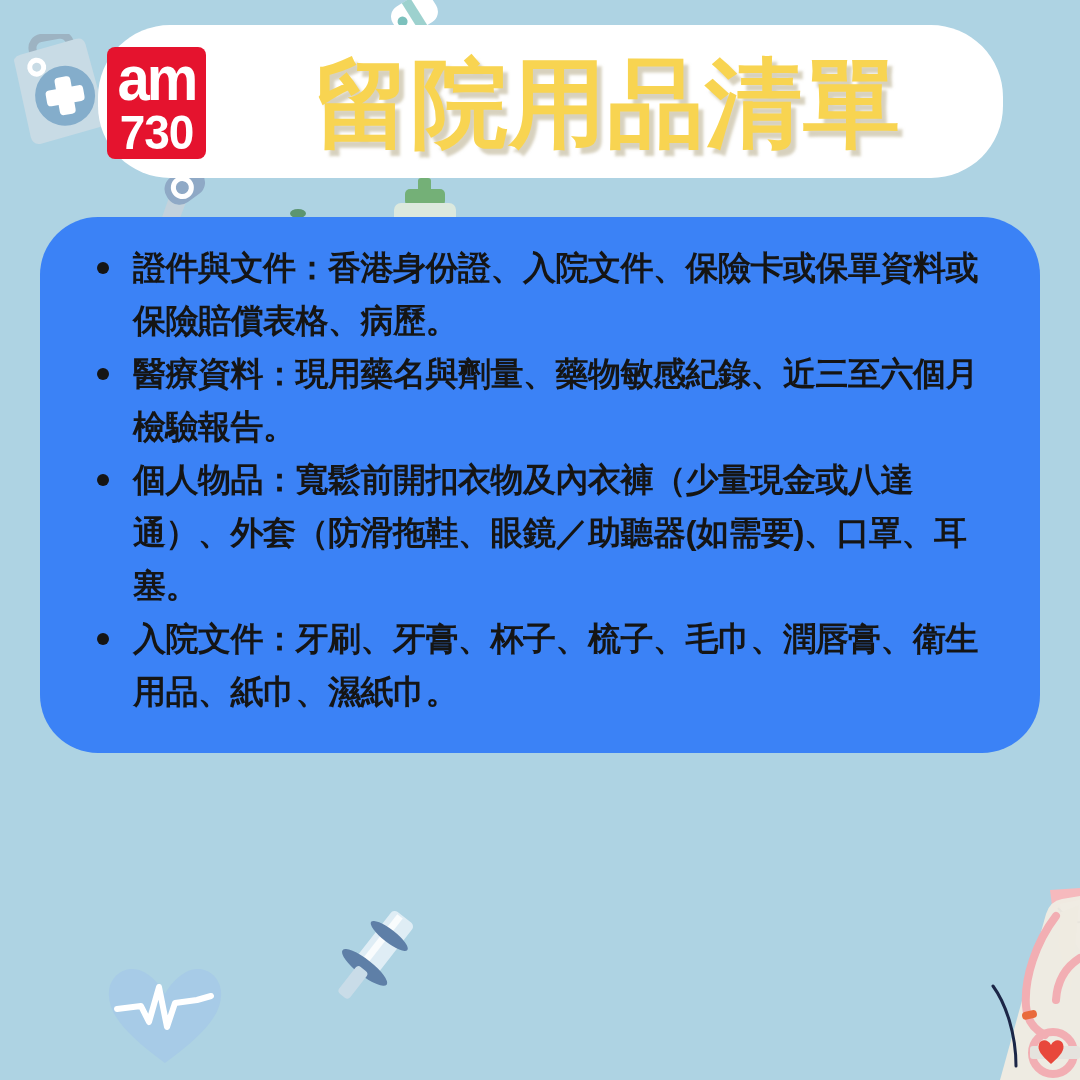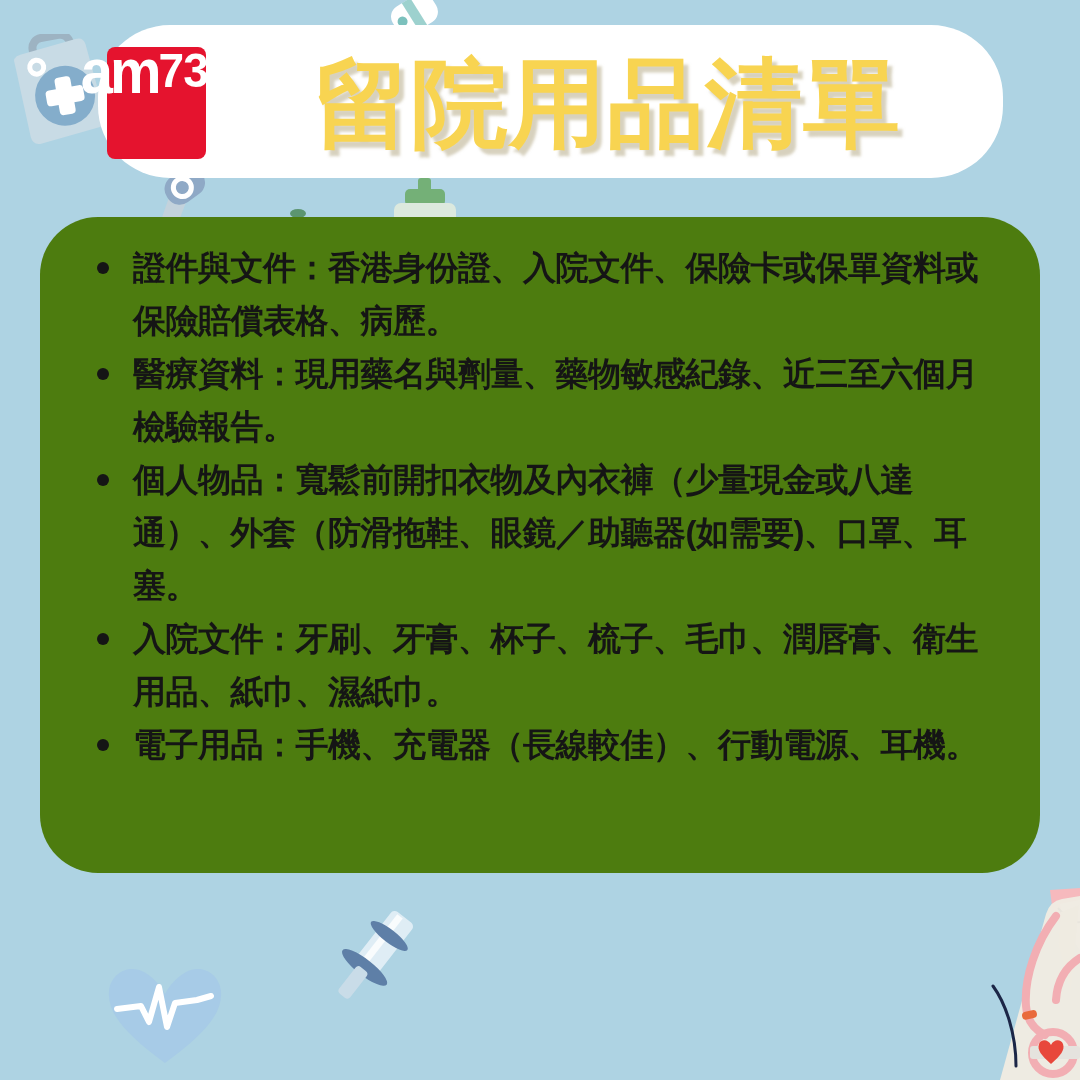--- a/index.html
+++ b/index.html
@@ -7,30 +7,30 @@
   .canvas{position:relative;width:1080px;height:1080px;background:#AED3E3;overflow:hidden;}
 
   
   .deco{position:absolute;z-index:1;}
 
   
   .header-card{position:absolute;left:98px;top:25px;width:905px;height:153px;
     background:#FFFFFF;border-radius:72px;z-index:2;}
   .logo{position:absolute;left:9px;top:22px;width:99px;height:112px;background:#E5132E;
     border-radius:8px;color:#FFFFFF;text-align:center;z-index:3;
-    display:flex;flex-direction:row;justify-content:center;line-height:1;}
+    display:flex;flex-direction:column;justify-content:center;line-height:1;}
   .logo-am{font-weight:bold;font-size:58px;letter-spacing:-3px;transform:scaleY(1.08);margin-top:-2px;}
   .logo-730{font-weight:bold;font-size:46px;letter-spacing:-1px;margin-top:2px;transform:scaleY(1.05);}
   .title{position:absolute;left:215px;top:30px;width:720px;margin:0;
     font-size:97px;line-height:1;font-weight:bold;color:#F8D451;letter-spacing:1px;
     text-shadow:5px 6px 3px rgba(182,172,136,0.55);}
 
   
-  .panel{position:absolute;left:40px;top:217px;width:1000px;height:656px;
-    background:#4d7c0f;border-radius:58px;z-index:2;}
+  .panel{position:absolute;left:40px;top:217px;width:1000px;height:536px;
+    background:#3b82f6;border-radius:58px;z-index:2;}
   .list{position:absolute;left:55px;top:24px;width:885px;margin:0;padding:0;list-style:none;}
   .list li{position:relative;padding-left:38px;font-size:33px;letter-spacing:-0.5px;
     line-height:53px;color:#151515;font-weight:600;}
   .list li::before{content:"";position:absolute;left:2px;top:21px;width:12px;height:12px;
     border-radius:50%;background:#151515;}
 
   
   .green-dot{position:absolute;left:290px;top:209px;width:16px;height:9px;border-radius:50%;
     background:#4E8A5C;opacity:.85;}
 </style>
@@ -111,17 +111,16 @@
     </div>
     <h1 class="title">留院用品清單</h1>
   </div>
 
   <div class="panel">
     <ul class="list">
       <li><span>證件與文件：香港身份證、入院文件、保險卡或保單資料或保險賠償表格、病歷。</span></li>
       <li><span>醫療資料：現用藥名與劑量、藥物敏感紀錄、近三至六個月檢驗報告。</span></li>
       <li><span>個人物品：寬鬆前開扣衣物及內衣褲（少量現金或八達通）、外套（防滑拖鞋、眼鏡／助聽器(如需要)、口罩、耳塞。</span></li>
       <li><span>入院文件：牙刷、牙膏、杯子、梳子、毛巾、潤唇膏、衛生用品、紙巾、濕紙巾。</span></li>
-      <li><span>電子用品：手機、充電器（長線較佳）、行動電源、耳機。</span></li>
     </ul>
   </div>
 
 </div>
 
 </body></html>

